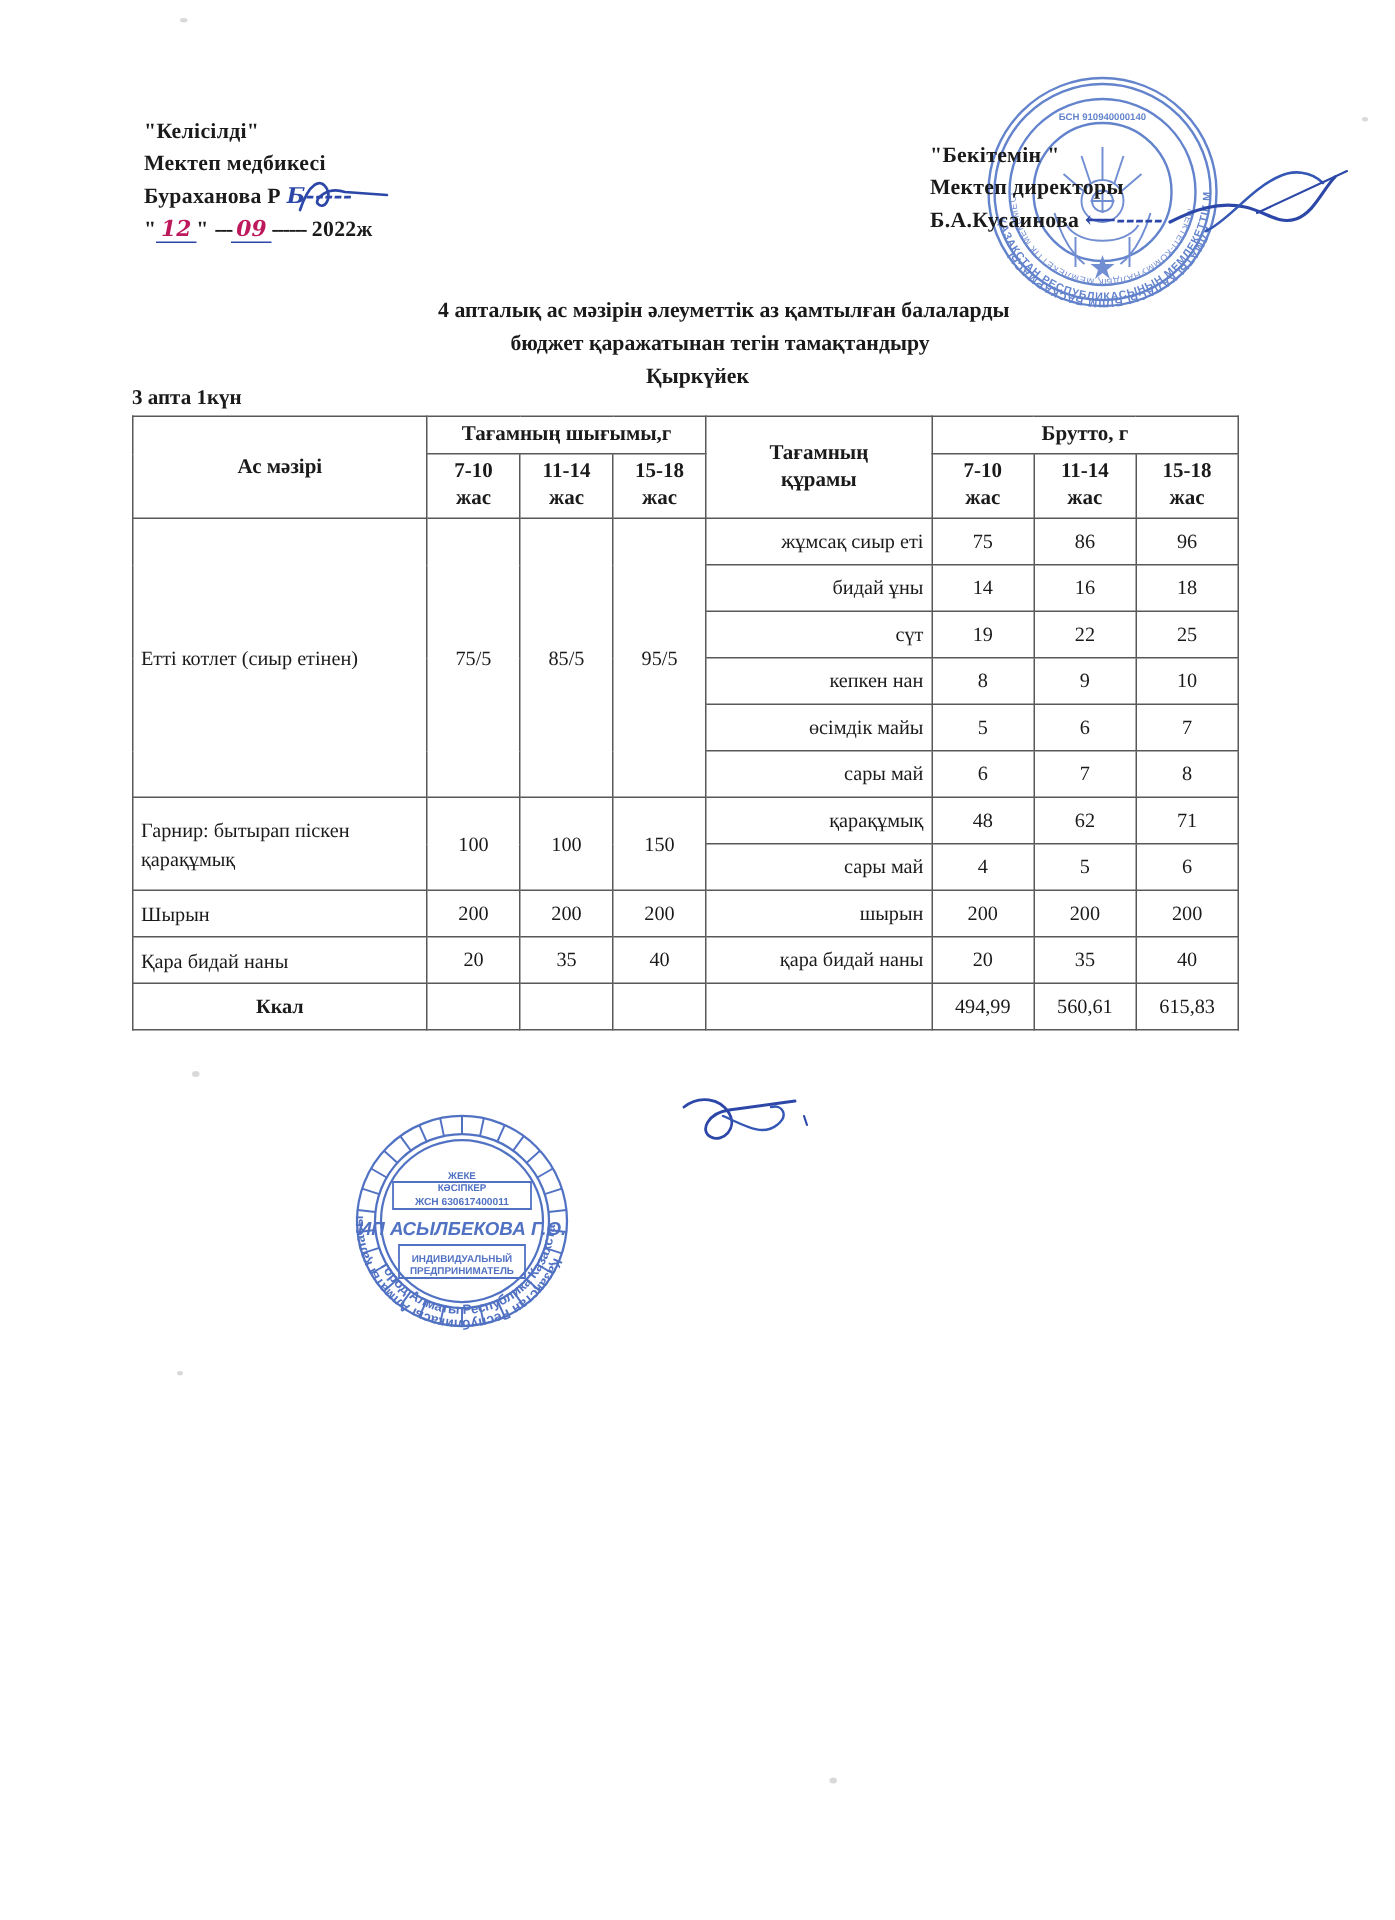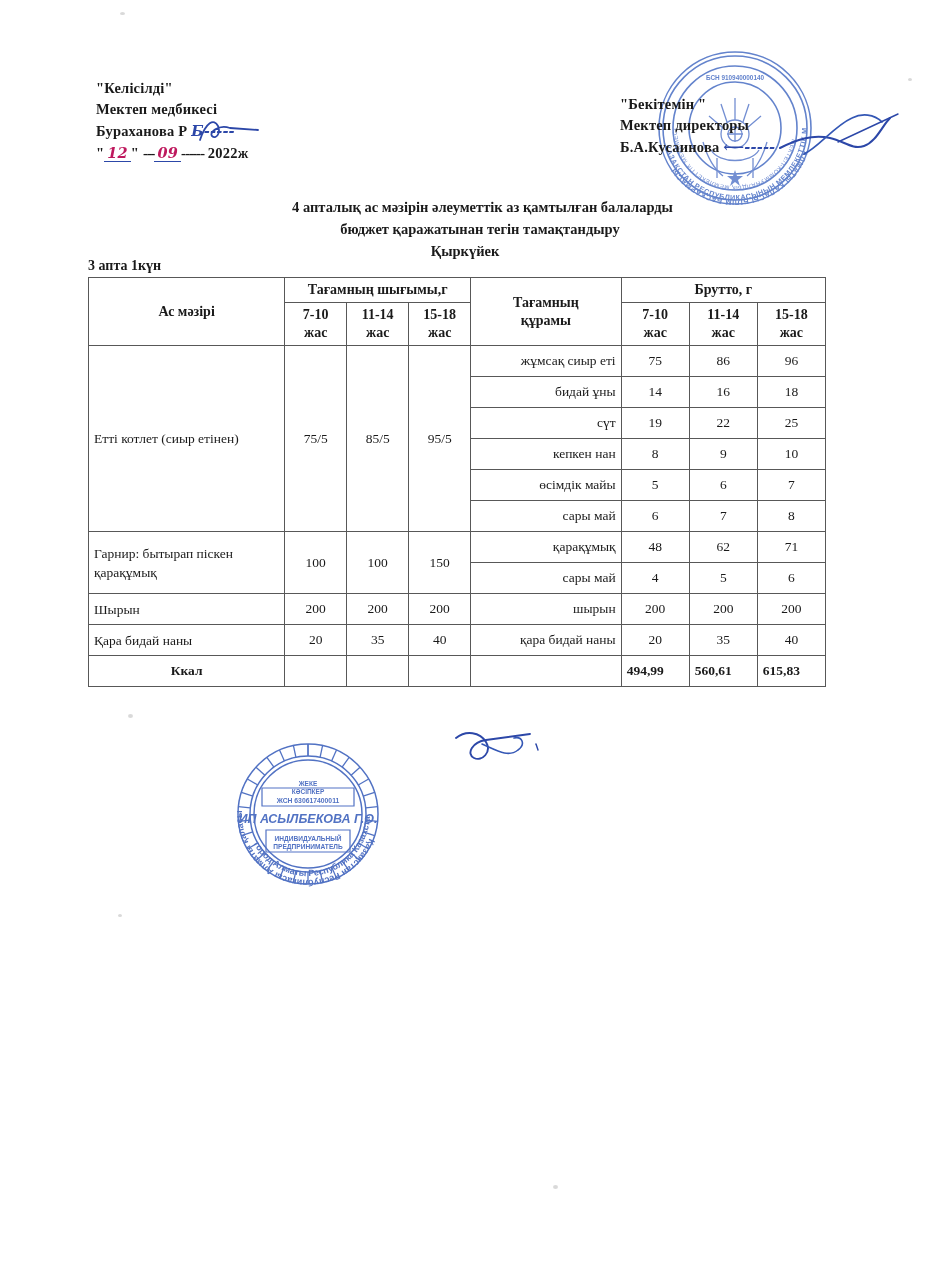--- a/index.html
+++ b/index.html
@@ -137,21 +137,22 @@
   td.comp {
     text-align: right;
     padding-left: 6px;
   }
   td.kcal-label {
     font-weight: bold;
     text-align: center;
     padding-left: 6px;
   }
   td.kcal-val {
-    font-weight: bold;
+    font-weight: normal;
+    text-align: center;
   }
   .r-ing { height: 31px; }
   .r-tall { height: 31px; }
 
   
   .footer {
     position: absolute;
     top: 744px;
     left: 0;
     right: 0;

